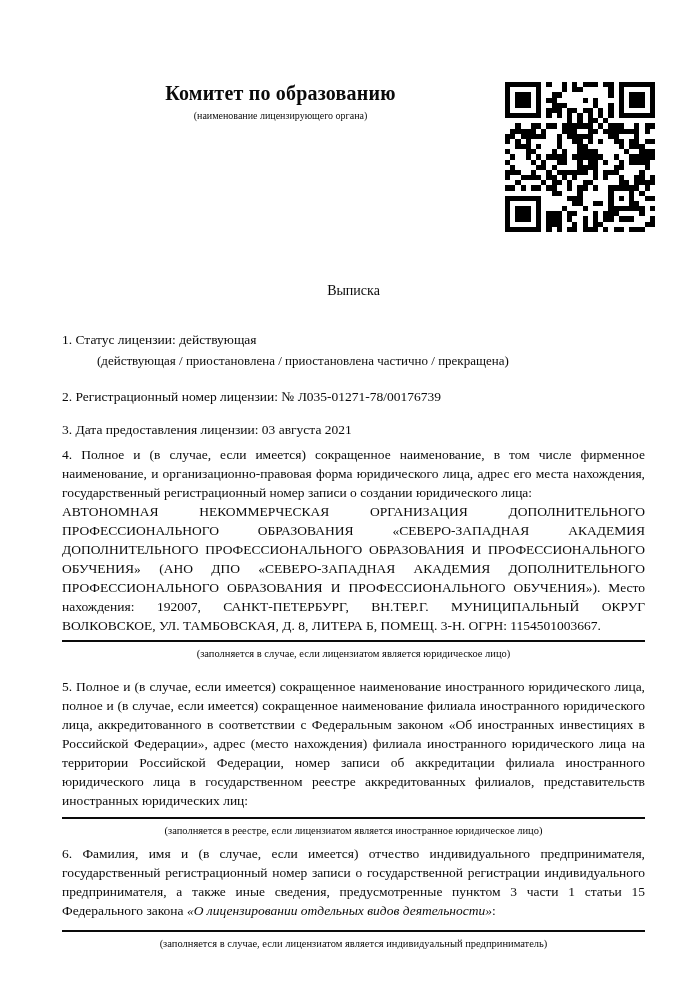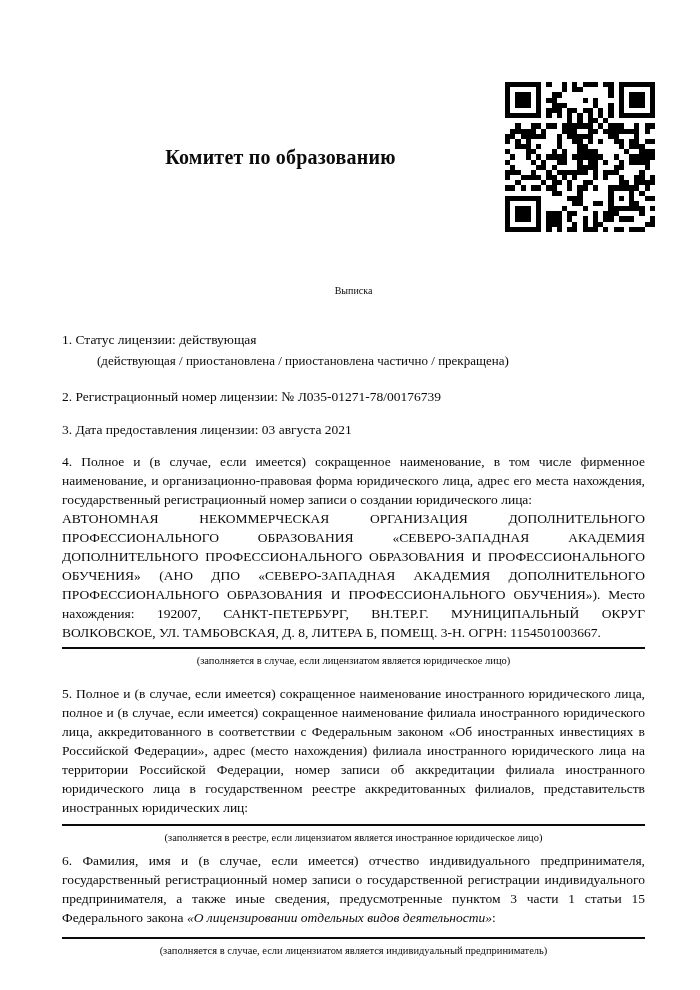--- a/index.html
+++ b/index.html
@@ -19,21 +19,20 @@
     box-sizing: border-box;
     width: 700px;
     height: 990px;
     padding: 0 55px 0 62px;
     background: #ffffff;
   }
   .header-row {
     margin-top: 82px;
     height: 150px;
     display: flex;
-    align-items: center;
   }
   .header-center {
     flex: 1 1 auto;
     text-align: center;
     padding-right: 6px;
   }
   .org-title {
     font-size: 20px;
     font-weight: bold;
     letter-spacing: 0.2px;
@@ -46,40 +45,40 @@
     flex: 0 0 auto;
     width: 150px;
     height: 150px;
     margin-right: -10px;
     background: #ffffff;
   }
   .qr-box svg { display: block; }
   .doc-title {
     margin-top: 50px;
     text-align: center;
-    font-size: 10px;
+    font-size: 14px;
     line-height: 18px;
   }
   .body-text {
     font-size: 13.5px;
     line-height: 19px;
   }
   .field-status { margin-top: 30px; }
   .option-caption {
     margin-top: 2px;
     font-size: 13px;
     text-align: left;
     text-indent: 35px;
   }
   .field-reg  { margin-top: 17px; }
   .field-date { margin-top: 14px; }
   .para {
     text-align: justify;
   }
-  .block4-intro { margin-top: 13px; }
+  .block4-intro { margin-top: 6px; }
   .block5 { margin-top: 14px; }
   .block6 { margin-top: 4px; }
   .rule {
     border: none;
     border-top: 2px solid #0a0a0a;
     margin: 5px 0 0 0;
   }
   .rule-5 { margin-top: 7px; }
   .rule-6 { margin-top: 10px; }
   .fill-caption {
@@ -90,20 +89,21 @@
   .law-title { font-style: italic; }
 </style>
 </head>
 <body>
 
 <div class="page">
 
   <div class="header-row">
     <div class="header-center">
       <div class="org-title">Комитет по образованию</div>
+      <div class="org-subtitle">(наименование лицензирующего органа)</div>
     </div>
     <div class="qr-box">
       <svg id="qr-svg" width="150" height="150" viewBox="0 0 29 29" shape-rendering="crispEdges" xmlns="http://www.w3.org/2000/svg">
           <path d="M0 0h1v1h-1zM1 0h1v1h-1zM2 0h1v1h-1zM3 0h1v1h-1zM4 0h1v1h-1zM5 0h1v1h-1zM6 0h1v1h-1zM8 0h1v1h-1zM11 0h1v1h-1zM13 0h1v1h-1zM15 0h1v1h-1zM16 0h1v1h-1zM17 0h1v1h-1zM19 0h1v1h-1zM20 0h1v1h-1zM22 0h1v1h-1zM23 0h1v1h-1zM24 0h1v1h-1zM25 0h1v1h-1zM26 0h1v1h-1zM27 0h1v1h-1zM28 0h1v1h-1zM0 1h1v1h-1zM6 1h1v1h-1zM11 1h1v1h-1zM13 1h1v1h-1zM14 1h1v1h-1zM20 1h1v1h-1zM22 1h1v1h-1zM28 1h1v1h-1zM0 2h1v1h-1zM2 2h1v1h-1zM3 2h1v1h-1zM4 2h1v1h-1zM6 2h1v1h-1zM9 2h1v1h-1zM10 2h1v1h-1zM20 2h1v1h-1zM22 2h1v1h-1zM24 2h1v1h-1zM25 2h1v1h-1zM26 2h1v1h-1zM28 2h1v1h-1zM0 3h1v1h-1zM2 3h1v1h-1zM3 3h1v1h-1zM4 3h1v1h-1zM6 3h1v1h-1zM8 3h1v1h-1zM9 3h1v1h-1zM15 3h1v1h-1zM17 3h1v1h-1zM22 3h1v1h-1zM24 3h1v1h-1zM25 3h1v1h-1zM26 3h1v1h-1zM28 3h1v1h-1zM0 4h1v1h-1zM2 4h1v1h-1zM3 4h1v1h-1zM4 4h1v1h-1zM6 4h1v1h-1zM9 4h1v1h-1zM10 4h1v1h-1zM11 4h1v1h-1zM17 4h1v1h-1zM20 4h1v1h-1zM22 4h1v1h-1zM24 4h1v1h-1zM25 4h1v1h-1zM26 4h1v1h-1zM28 4h1v1h-1zM0 5h1v1h-1zM6 5h1v1h-1zM8 5h1v1h-1zM9 5h1v1h-1zM10 5h1v1h-1zM12 5h1v1h-1zM13 5h1v1h-1zM15 5h1v1h-1zM16 5h1v1h-1zM18 5h1v1h-1zM20 5h1v1h-1zM22 5h1v1h-1zM28 5h1v1h-1zM0 6h1v1h-1zM1 6h1v1h-1zM2 6h1v1h-1zM3 6h1v1h-1zM4 6h1v1h-1zM5 6h1v1h-1zM6 6h1v1h-1zM8 6h1v1h-1zM10 6h1v1h-1zM12 6h1v1h-1zM14 6h1v1h-1zM16 6h1v1h-1zM18 6h1v1h-1zM20 6h1v1h-1zM22 6h1v1h-1zM23 6h1v1h-1zM24 6h1v1h-1zM25 6h1v1h-1zM26 6h1v1h-1zM27 6h1v1h-1zM28 6h1v1h-1zM12 7h1v1h-1zM14 7h1v1h-1zM16 7h1v1h-1zM17 7h1v1h-1zM19 7h1v1h-1zM2 8h1v1h-1zM5 8h1v1h-1zM6 8h1v1h-1zM8 8h1v1h-1zM9 8h1v1h-1zM11 8h1v1h-1zM12 8h1v1h-1zM13 8h1v1h-1zM14 8h1v1h-1zM15 8h1v1h-1zM16 8h1v1h-1zM18 8h1v1h-1zM20 8h1v1h-1zM21 8h1v1h-1zM22 8h1v1h-1zM25 8h1v1h-1zM27 8h1v1h-1zM28 8h1v1h-1zM1 9h1v1h-1zM2 9h1v1h-1zM3 9h1v1h-1zM4 9h1v1h-1zM5 9h1v1h-1zM7 9h1v1h-1zM11 9h1v1h-1zM12 9h1v1h-1zM13 9h1v1h-1zM16 9h1v1h-1zM17 9h1v1h-1zM19 9h1v1h-1zM20 9h1v1h-1zM21 9h1v1h-1zM22 9h1v1h-1zM23 9h1v1h-1zM24 9h1v1h-1zM25 9h1v1h-1zM27 9h1v1h-1zM0 10h1v1h-1zM1 10h1v1h-1zM3 10h1v1h-1zM4 10h1v1h-1zM5 10h1v1h-1zM6 10h1v1h-1zM7 10h1v1h-1zM10 10h1v1h-1zM12 10h1v1h-1zM13 10h1v1h-1zM14 10h1v1h-1zM15 10h1v1h-1zM16 10h1v1h-1zM20 10h1v1h-1zM21 10h1v1h-1zM25 10h1v1h-1zM0 11h1v1h-1zM2 11h1v1h-1zM4 11h1v1h-1zM10 11h1v1h-1zM13 11h1v1h-1zM14 11h1v1h-1zM16 11h1v1h-1zM18 11h1v1h-1zM21 11h1v1h-1zM22 11h1v1h-1zM24 11h1v1h-1zM25 11h1v1h-1zM27 11h1v1h-1zM28 11h1v1h-1zM2 12h1v1h-1zM3 12h1v1h-1zM4 12h1v1h-1zM6 12h1v1h-1zM10 12h1v1h-1zM14 12h1v1h-1zM15 12h1v1h-1zM22 12h1v1h-1zM24 12h1v1h-1zM25 12h1v1h-1zM26 12h1v1h-1zM0 13h1v1h-1zM4 13h1v1h-1zM5 13h1v1h-1zM9 13h1v1h-1zM11 13h1v1h-1zM14 13h1v1h-1zM15 13h1v1h-1zM16 13h1v1h-1zM17 13h1v1h-1zM23 13h1v1h-1zM26 13h1v1h-1zM27 13h1v1h-1zM28 13h1v1h-1zM1 14h1v1h-1zM4 14h1v1h-1zM6 14h1v1h-1zM8 14h1v1h-1zM9 14h1v1h-1zM10 14h1v1h-1zM11 14h1v1h-1zM13 14h1v1h-1zM14 14h1v1h-1zM15 14h1v1h-1zM16 14h1v1h-1zM17 14h1v1h-1zM18 14h1v1h-1zM21 14h1v1h-1zM24 14h1v1h-1zM25 14h1v1h-1zM26 14h1v1h-1zM27 14h1v1h-1zM28 14h1v1h-1zM0 15h1v1h-1zM5 15h1v1h-1zM7 15h1v1h-1zM10 15h1v1h-1zM11 15h1v1h-1zM14 15h1v1h-1zM16 15h1v1h-1zM17 15h1v1h-1zM19 15h1v1h-1zM22 15h1v1h-1zM24 15h1v1h-1zM25 15h1v1h-1zM26 15h1v1h-1zM27 15h1v1h-1zM1 16h1v1h-1zM6 16h1v1h-1zM7 16h1v1h-1zM9 16h1v1h-1zM14 16h1v1h-1zM15 16h1v1h-1zM16 16h1v1h-1zM17 16h1v1h-1zM21 16h1v1h-1zM22 16h1v1h-1zM27 16h1v1h-1zM0 17h1v1h-1zM1 17h1v1h-1zM2 17h1v1h-1zM5 17h1v1h-1zM8 17h1v1h-1zM10 17h1v1h-1zM11 17h1v1h-1zM12 17h1v1h-1zM13 17h1v1h-1zM14 17h1v1h-1zM15 17h1v1h-1zM17 17h1v1h-1zM19 17h1v1h-1zM20 17h1v1h-1zM21 17h1v1h-1zM26 17h1v1h-1zM0 18h1v1h-1zM3 18h1v1h-1zM4 18h1v1h-1zM5 18h1v1h-1zM6 18h1v1h-1zM8 18h1v1h-1zM9 18h1v1h-1zM11 18h1v1h-1zM13 18h1v1h-1zM17 18h1v1h-1zM19 18h1v1h-1zM22 18h1v1h-1zM25 18h1v1h-1zM26 18h1v1h-1zM28 18h1v1h-1zM2 19h1v1h-1zM7 19h1v1h-1zM9 19h1v1h-1zM10 19h1v1h-1zM12 19h1v1h-1zM15 19h1v1h-1zM16 19h1v1h-1zM22 19h1v1h-1zM23 19h1v1h-1zM25 19h1v1h-1zM26 19h1v1h-1zM27 19h1v1h-1zM28 19h1v1h-1zM0 20h1v1h-1zM1 20h1v1h-1zM3 20h1v1h-1zM5 20h1v1h-1zM6 20h1v1h-1zM8 20h1v1h-1zM9 20h1v1h-1zM12 20h1v1h-1zM14 20h1v1h-1zM15 20h1v1h-1zM17 20h1v1h-1zM20 20h1v1h-1zM21 20h1v1h-1zM22 20h1v1h-1zM23 20h1v1h-1zM24 20h1v1h-1zM25 20h1v1h-1zM27 20h1v1h-1zM9 21h1v1h-1zM10 21h1v1h-1zM14 21h1v1h-1zM20 21h1v1h-1zM24 21h1v1h-1zM26 21h1v1h-1zM0 22h1v1h-1zM1 22h1v1h-1zM2 22h1v1h-1zM3 22h1v1h-1zM4 22h1v1h-1zM5 22h1v1h-1zM6 22h1v1h-1zM12 22h1v1h-1zM13 22h1v1h-1zM14 22h1v1h-1zM20 22h1v1h-1zM22 22h1v1h-1zM24 22h1v1h-1zM27 22h1v1h-1zM28 22h1v1h-1zM0 23h1v1h-1zM6 23h1v1h-1zM13 23h1v1h-1zM14 23h1v1h-1zM17 23h1v1h-1zM18 23h1v1h-1zM20 23h1v1h-1zM24 23h1v1h-1zM25 23h1v1h-1zM0 24h1v1h-1zM2 24h1v1h-1zM3 24h1v1h-1zM4 24h1v1h-1zM6 24h1v1h-1zM11 24h1v1h-1zM15 24h1v1h-1zM20 24h1v1h-1zM21 24h1v1h-1zM22 24h1v1h-1zM23 24h1v1h-1zM24 24h1v1h-1zM25 24h1v1h-1zM26 24h1v1h-1zM28 24h1v1h-1zM0 25h1v1h-1zM2 25h1v1h-1zM3 25h1v1h-1zM4 25h1v1h-1zM6 25h1v1h-1zM8 25h1v1h-1zM9 25h1v1h-1zM10 25h1v1h-1zM12 25h1v1h-1zM13 25h1v1h-1zM17 25h1v1h-1zM19 25h1v1h-1zM20 25h1v1h-1zM21 25h1v1h-1zM26 25h1v1h-1zM0 26h1v1h-1zM2 26h1v1h-1zM3 26h1v1h-1zM4 26h1v1h-1zM6 26h1v1h-1zM8 26h1v1h-1zM9 26h1v1h-1zM10 26h1v1h-1zM12 26h1v1h-1zM15 26h1v1h-1zM17 26h1v1h-1zM19 26h1v1h-1zM20 26h1v1h-1zM22 26h1v1h-1zM23 26h1v1h-1zM24 26h1v1h-1zM28 26h1v1h-1zM0 27h1v1h-1zM6 27h1v1h-1zM8 27h1v1h-1zM9 27h1v1h-1zM10 27h1v1h-1zM13 27h1v1h-1zM15 27h1v1h-1zM17 27h1v1h-1zM18 27h1v1h-1zM27 27h1v1h-1zM28 27h1v1h-1zM0 28h1v1h-1zM1 28h1v1h-1zM2 28h1v1h-1zM3 28h1v1h-1zM4 28h1v1h-1zM5 28h1v1h-1zM6 28h1v1h-1zM8 28h1v1h-1zM10 28h1v1h-1zM12 28h1v1h-1zM13 28h1v1h-1zM15 28h1v1h-1zM16 28h1v1h-1zM17 28h1v1h-1zM19 28h1v1h-1zM21 28h1v1h-1zM22 28h1v1h-1zM24 28h1v1h-1zM25 28h1v1h-1zM26 28h1v1h-1z" fill="#000000"></path>
         </svg>
     </div>
   </div>
 
   <div class="doc-title">
     <div>Выписка</div>

